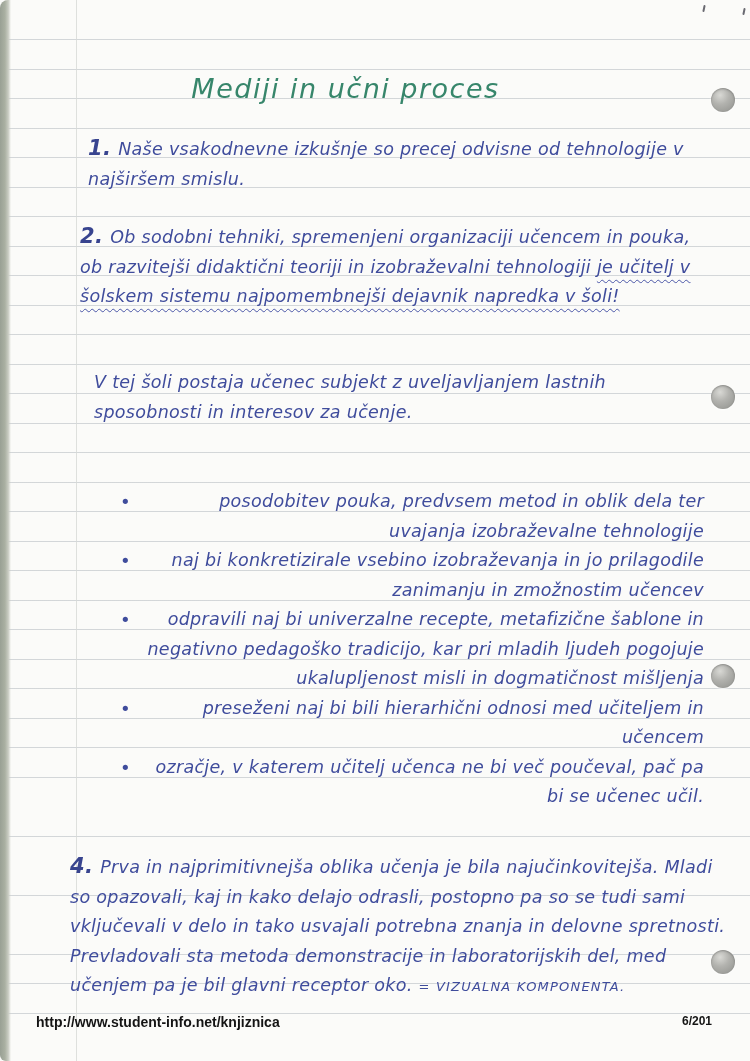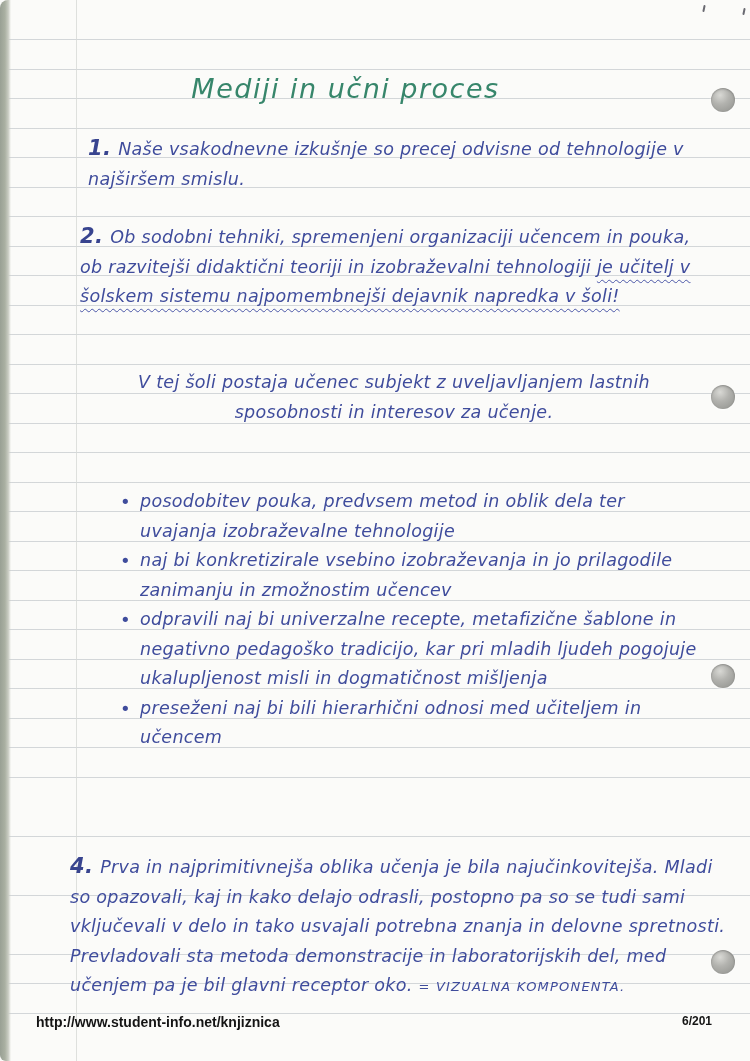--- a/index.html
+++ b/index.html
@@ -98,20 +98,21 @@
     text-decoration-color: #2f8f6f;
     text-decoration-thickness: 1.4px;
     text-underline-offset: 7px;
   }
   ul.bullets {
     position: absolute;
     left: 118px; top: 487px; width: 586px;
     margin: 0; padding: 0;
     list-style: none;
     z-index: 5;
+    text-align: right;
   }
   ul.bullets li {
     position: relative;
     padding-left: 22px;
     color: #3f4c9c;
     font-style: italic;
     font-size: 17.5px;
     line-height: 29.5px;
     letter-spacing: 0.3px;
   }
@@ -132,21 +133,21 @@
   }
   .page-num {
     position: absolute; right: 38px; top: 1014px;
     font-family: "Liberation Sans", sans-serif;
     font-weight: bold; font-size: 12px; color: #141414;
     z-index: 6;
   }
   
   .p1  { left: 88px;  top: 134px; width: 655px; }
   .p2  { left: 80px;  top: 222px; width: 628px; }
-  .p2f { left: 94px;  top: 368px; width: 600px; text-align: center; }
+  .p2f { left: 94px;  top: 368px; width: 600px; }
   .h3p { left: 80px;  top: 449px; width: 620px; }
   .p4  { left: 70px;  top: 852px; width: 668px; }
 </style>
 </head>
 <body>
 
 <div class="page">
 
   <div class="ruled-lines"></div>
   <div class="margin-line"></div>
@@ -167,20 +168,21 @@
   <p class="ink p2"><span class="num">2.</span><span>Ob sodobni tehniki, spremenjeni organizaciji učencem in pouka, ob razvitejši didaktični teoriji in izobraževalni tehnologiji </span><span class="wavy-blue">je učitelj v šolskem sistemu najpomembnejši dejavnik napredka v šoli!</span></p>
 
   <p class="ink p2f">V tej šoli postaja učenec subjekt z uveljavljanjem lastnih sposobnosti in interesov za učenje.</p>
 
 
   <ul class="bullets">
     <li>posodobitev pouka, predvsem metod in oblik dela ter uvajanja izobraževalne tehnologije</li>
     <li>naj bi konkretizirale vsebino izobraževanja in jo prilagodile zanimanju in zmožnostim učencev</li>
     <li>odpravili naj bi univerzalne recepte, metafizične šablone in negativno pedagoško tradicijo, kar pri mladih ljudeh pogojuje ukalupljenost misli in dogmatičnost mišljenja</li>
     <li>preseženi naj bi bili hierarhični odnosi med učiteljem in učencem</li>
+    <li>ozračje, v katerem učitelj učenca ne bi več poučeval, pač pa bi se učenec učil.</li>
   </ul>
 
   <p class="ink p4"><span class="num">4.</span><span>Prva in najprimitivnejša oblika učenja je bila najučinkovitejša. Mladi so opazovali, kaj in kako delajo odrasli, postopno pa so se tudi sami vključevali v delo in tako usvajali potrebna znanja in delovne spretnosti. Prevladovali sta metoda demonstracije in laboratorijskih del, med učenjem pa je bil glavni receptor oko. </span><span class="emphasis">= VIZUALNA KOMPONENTA.</span></p>
 
   <div class="footer-url">http://www.student-info.net/knjiznica</div>
   <div class="page-num">6/201</div>
 
 </div>
 
 </body></html>

